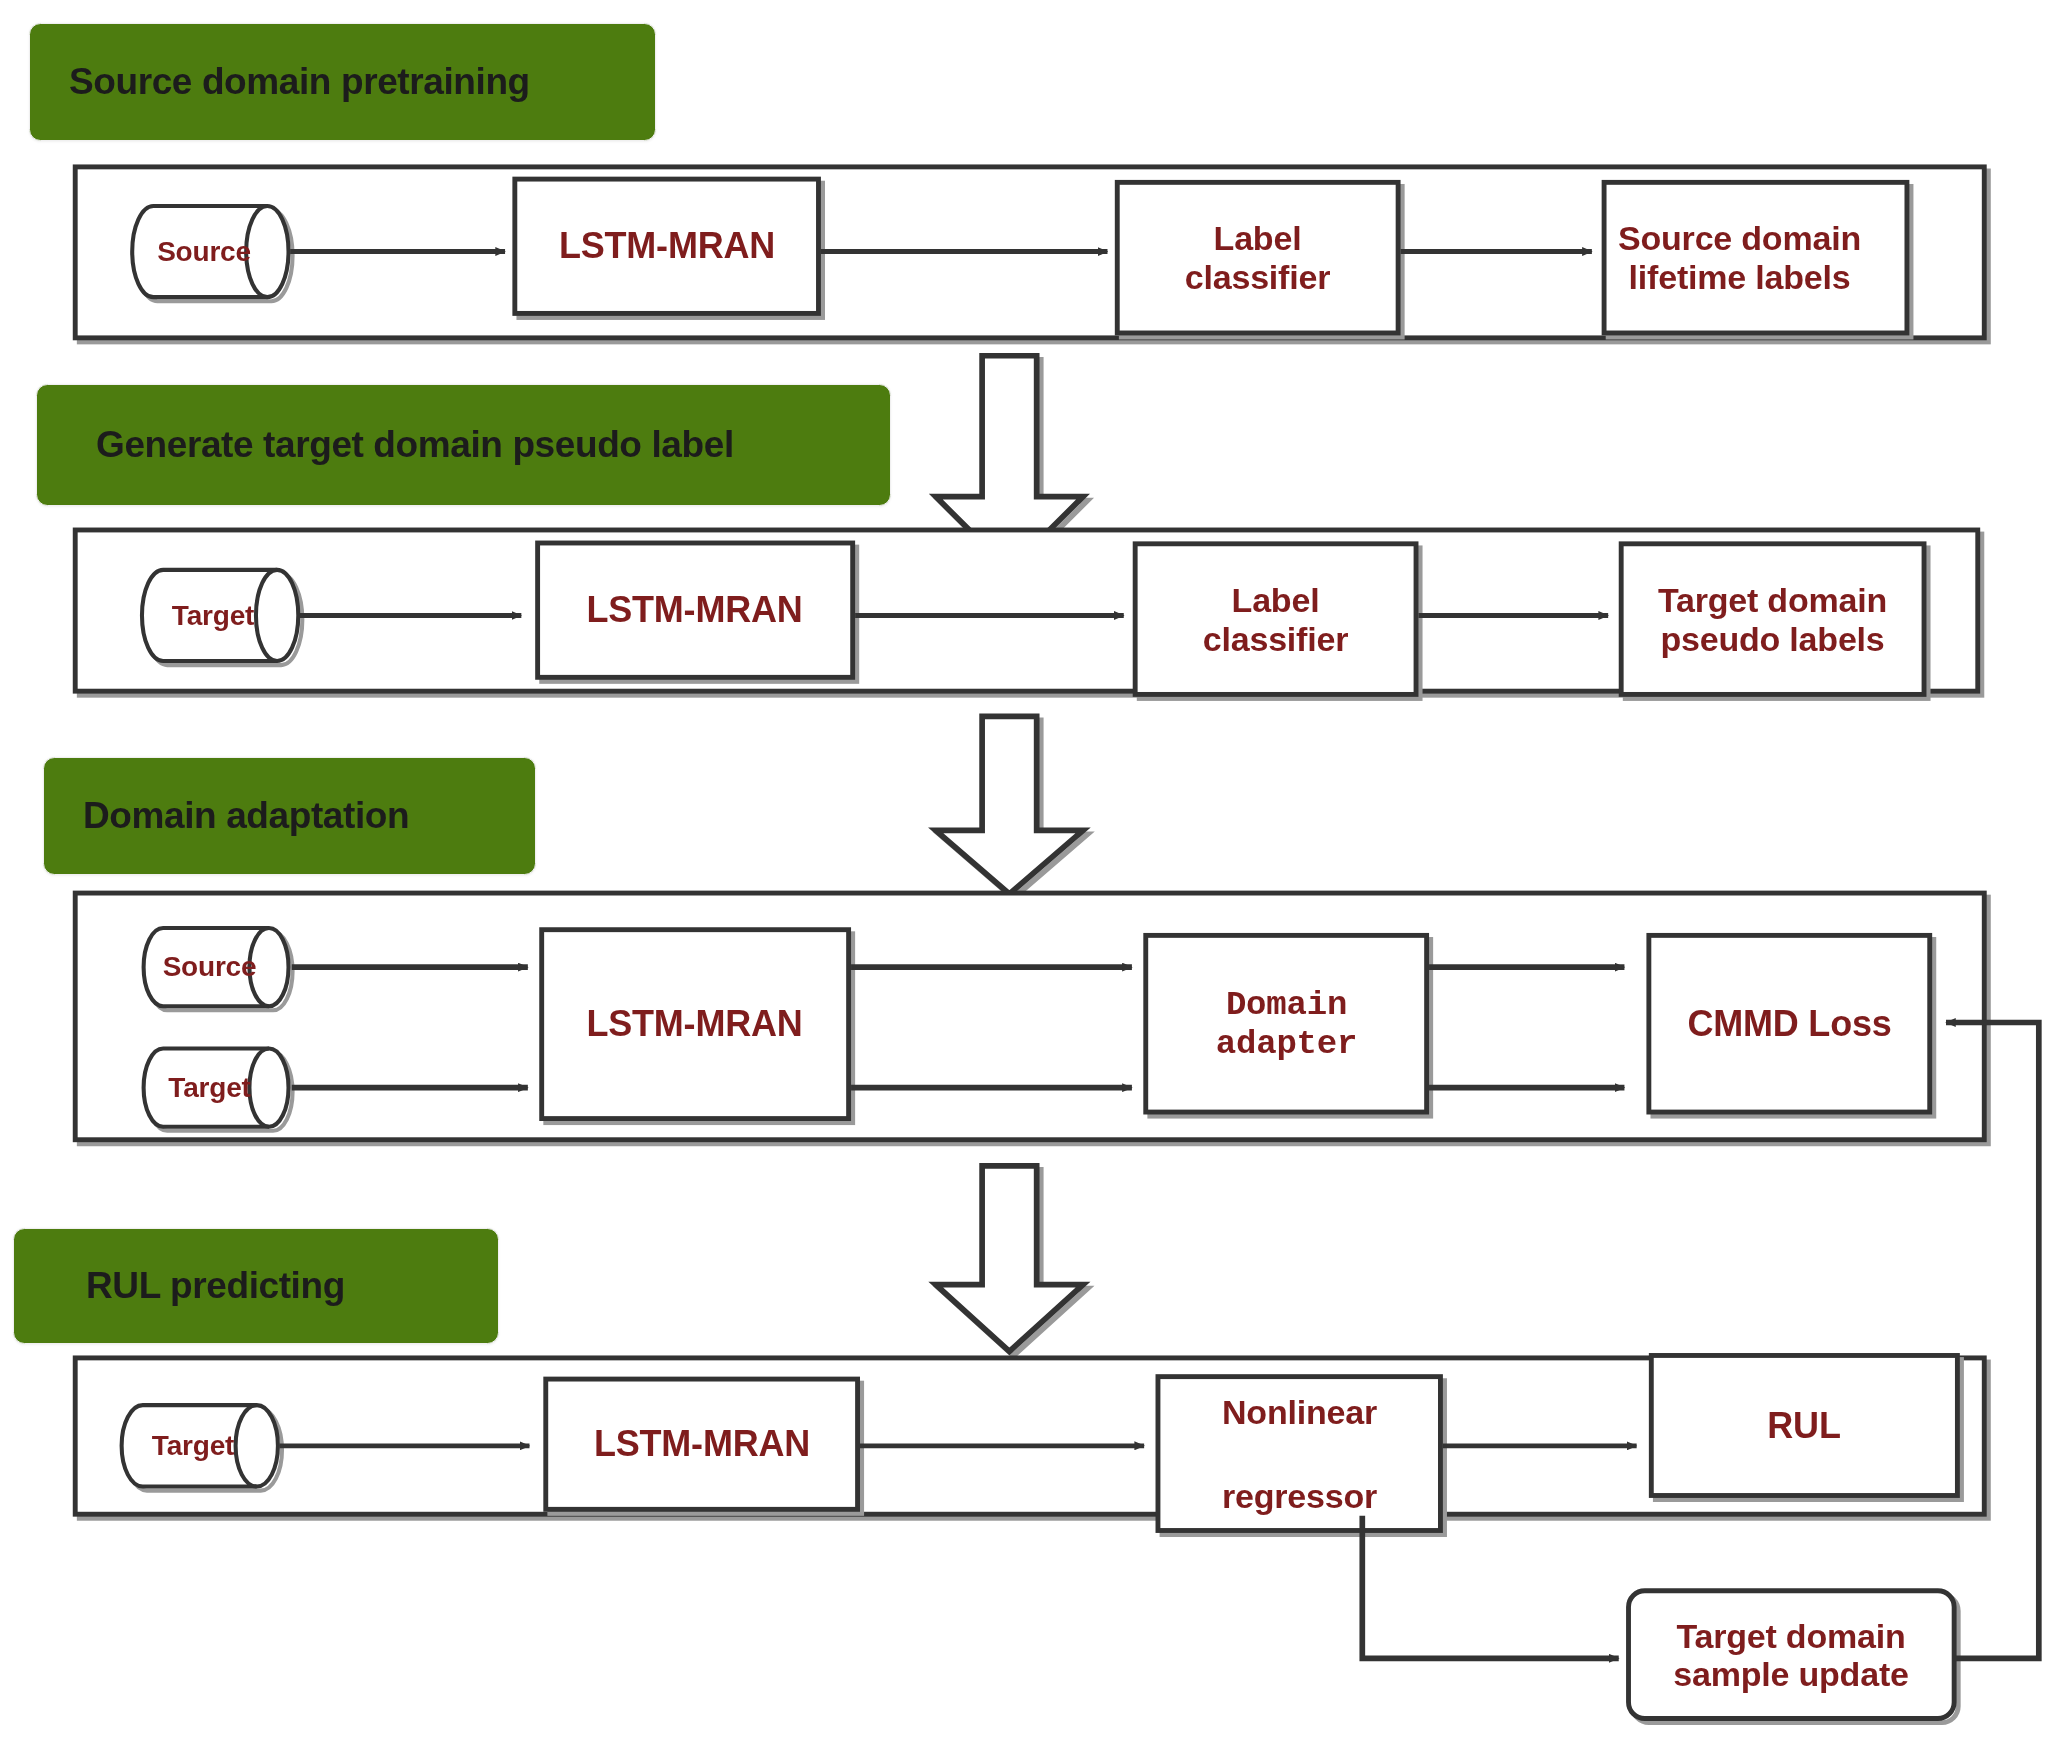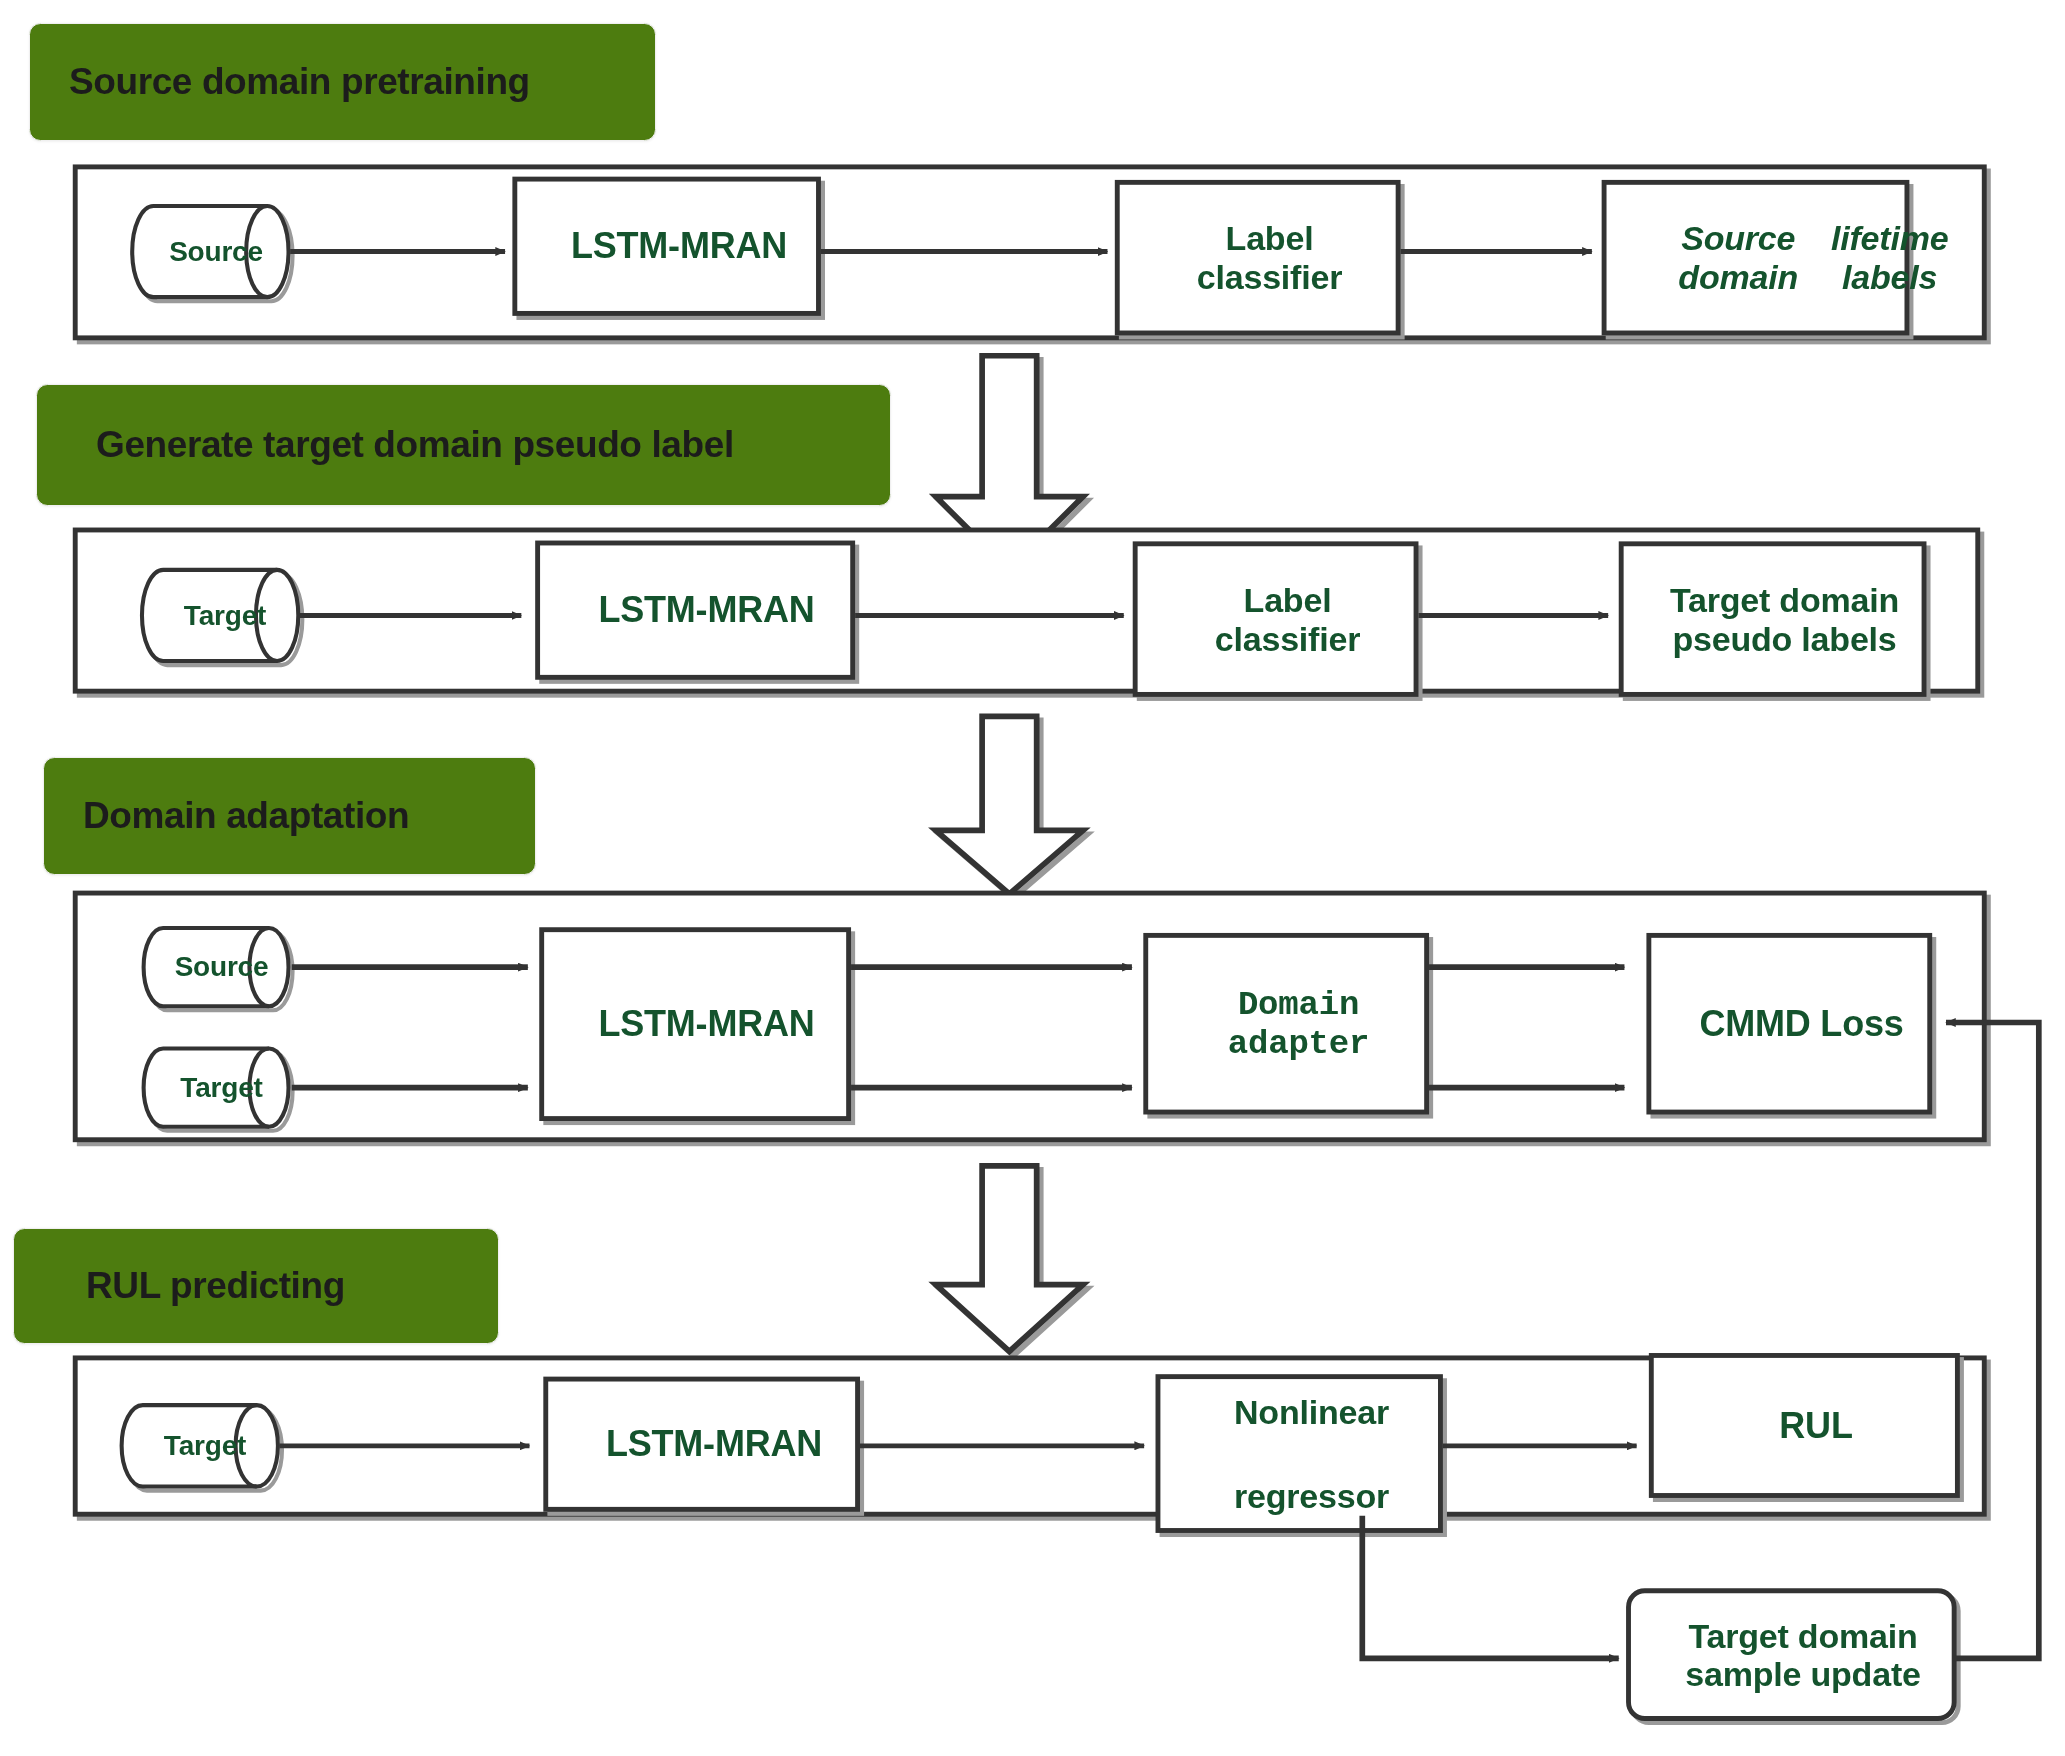--- a/index.html
+++ b/index.html
@@ -45,28 +45,27 @@
     font-family: "Liberation Sans", sans-serif;
   }
   
   .nodelabel {
     position: absolute;
     display: flex;
     align-items: center;
     justify-content: center;
     text-align: center;
     font-weight: bold;
-    color: #14532d;
+    color: #7f1d1d;
     font-family: "Liberation Sans", sans-serif;
     letter-spacing: -0.2px;
     line-height: 1.12;
     box-sizing: border-box;
     pointer-events: none;
     z-index: 4;
-    margin-left: 12px;
   }
   .t-big { font-size: 36px; text-align: center; }
   .t-mid { font-size: 34px; text-align: center; }
   .t-cyl { font-size: 28px; }
 </style>
 </head>
 <body>
 
 <div id="stage">
 
@@ -243,21 +242,21 @@
   <div class="nodelabel t-cyl" style="left:151px; top:206px; width:106px; height:91px;">
     <span>Source</span>
   </div>
   <div class="nodelabel t-big" style="left:515px; top:179px; width:304px; height:134px;">
     <span>LSTM-MRAN</span>
   </div>
   <div class="nodelabel t-mid" style="left:1117px; top:182px; width:281px; height:151px; flex-direction:column;">
     <span>Label</span>
     <span>classifier</span>
   </div>
-  <div class="nodelabel t-mid" style="left:1647px; top:182px; width:303px; height:151px; flex-direction:row;font-style:italic;">
+  <div class="nodelabel t-mid" style="left:1588px; top:182px; width:303px; height:151px; flex-direction:column;">
     <span>Source domain</span>
     <span>lifetime labels</span>
   </div>
 
   <div class="nodelabel t-cyl" style="left:160px; top:570px; width:106px; height:91px;">
     <span>Target</span>
   </div>
   <div class="nodelabel t-big" style="left:537px; top:543px; width:315px; height:134px;">
     <span>LSTM-MRAN</span>
   </div>

